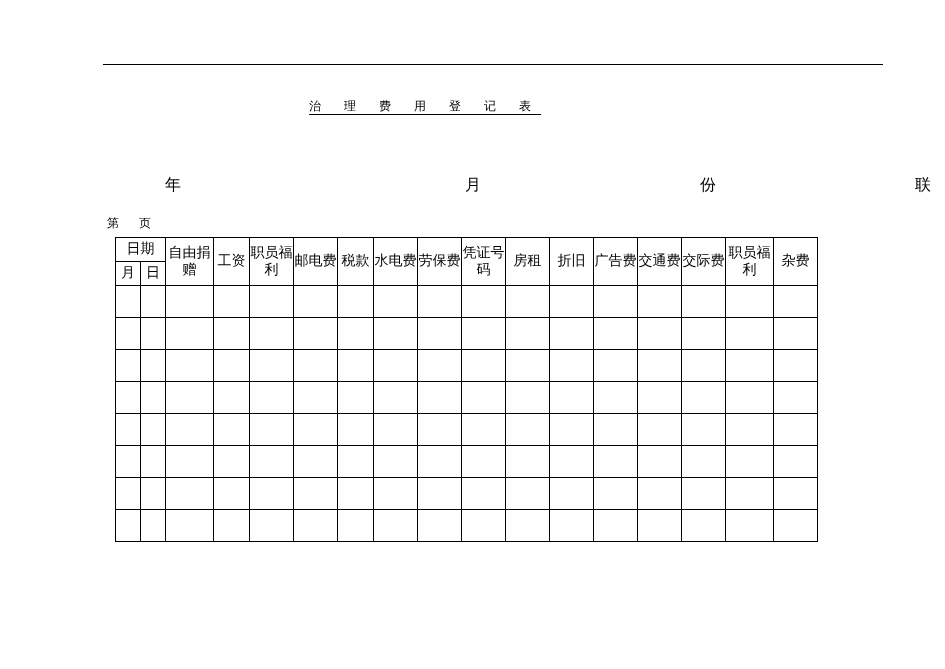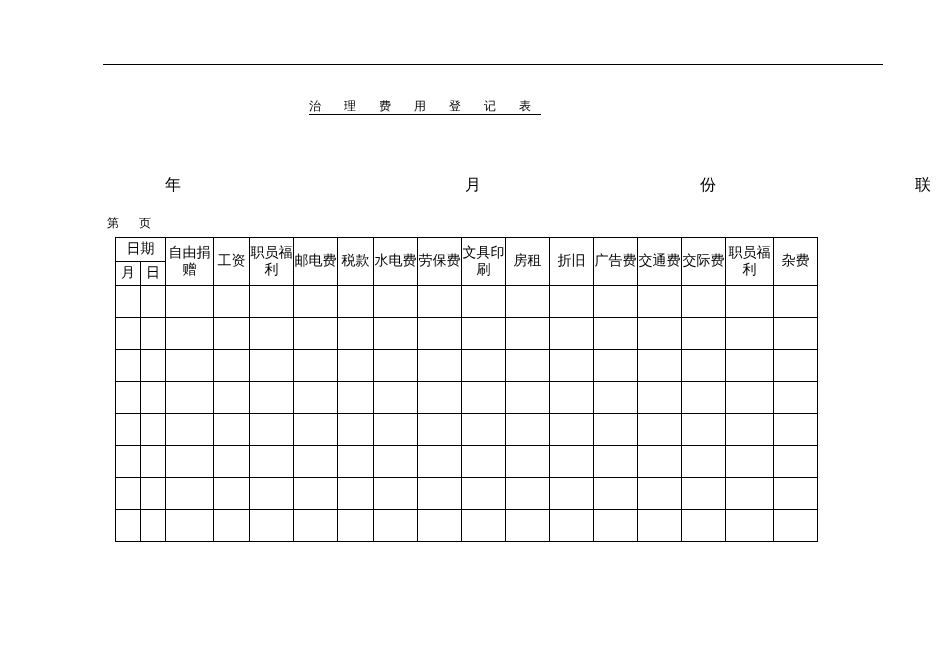--- a/index.html
+++ b/index.html
@@ -128,21 +128,21 @@
   <thead>
     <tr class="h-top">
       <th colspan="2">日期</th>
       <th rowspan="2">自由捐赠</th>
       <th rowspan="2">工资</th>
       <th rowspan="2">职员福利</th>
       <th rowspan="2">邮电费</th>
       <th rowspan="2">税款</th>
       <th rowspan="2">水电费</th>
       <th rowspan="2">劳保费</th>
-      <th rowspan="2">文具印刷</th>
+      <th rowspan="2">凭证号码</th>
       <th rowspan="2">房租</th>
       <th rowspan="2">折旧</th>
       <th rowspan="2">广告费</th>
       <th rowspan="2">交通费</th>
       <th rowspan="2">交际费</th>
       <th rowspan="2">职员福利</th>
       <th rowspan="2">杂费</th>
     </tr>
     <tr class="h-sub">
       <th>月</th>

